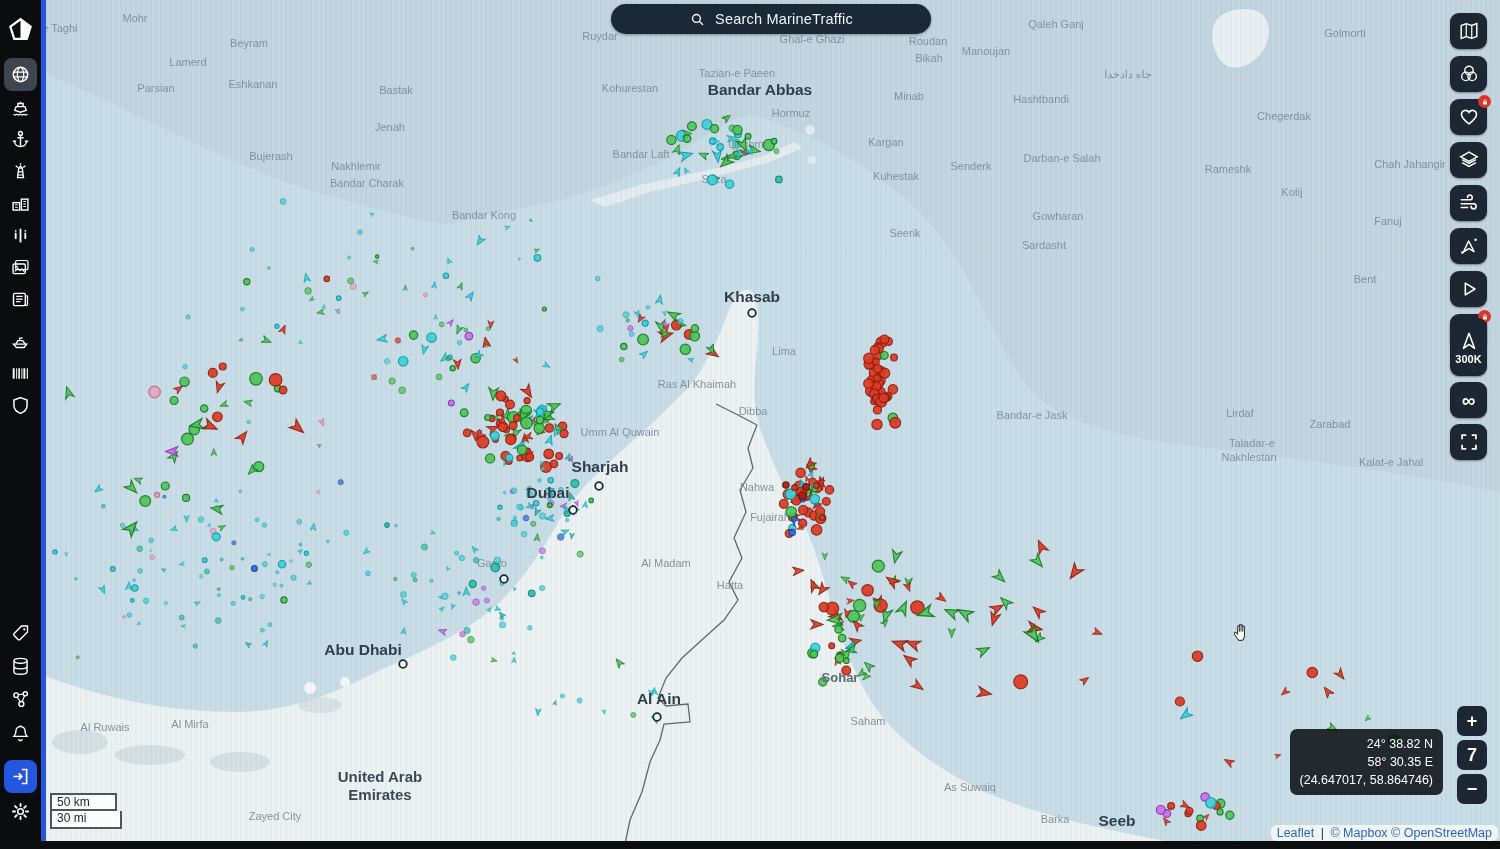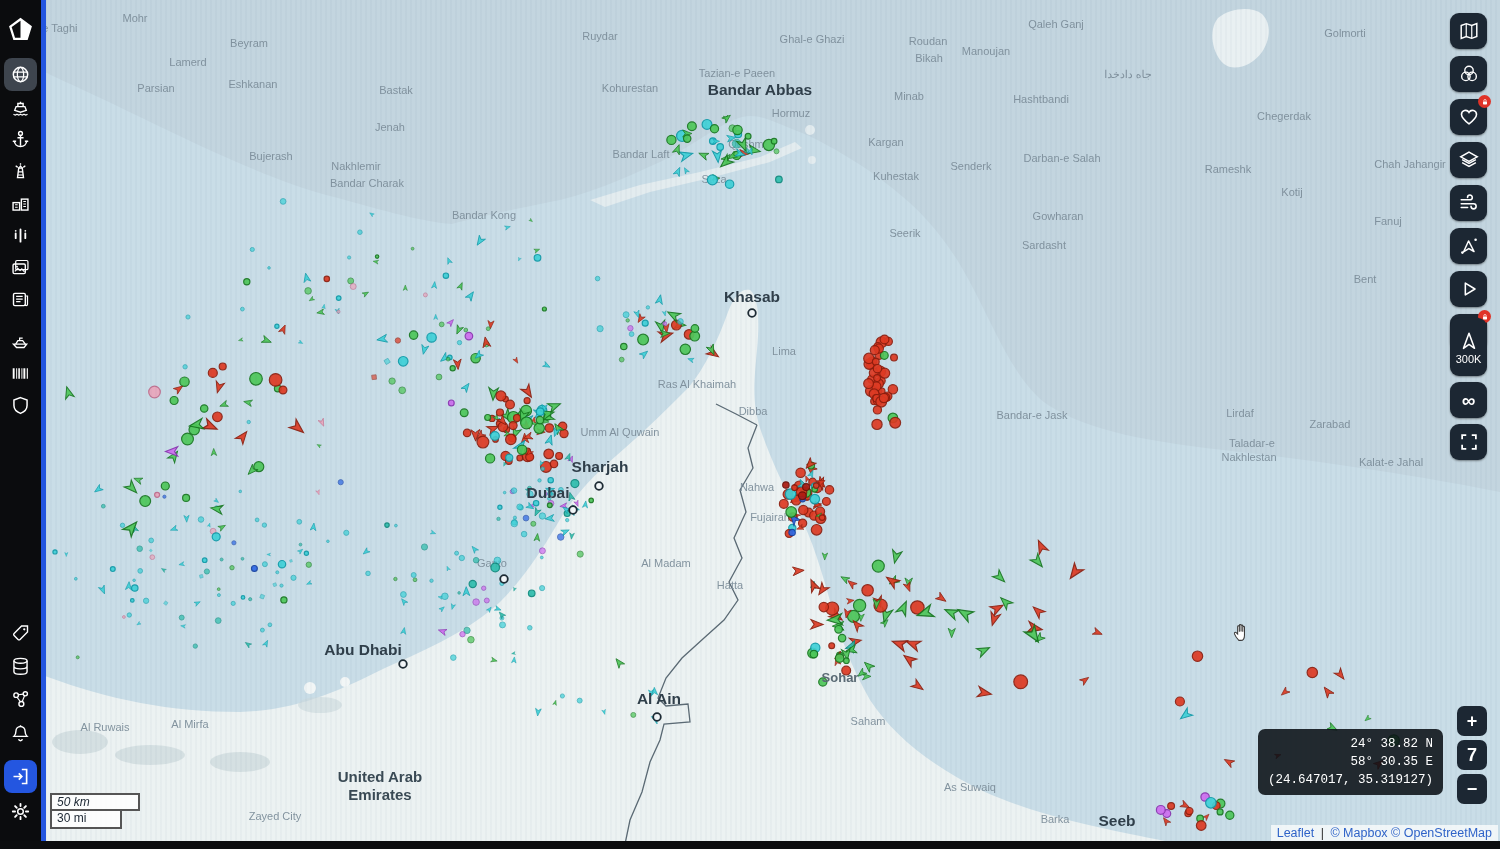--- a/index.html
+++ b/index.html
@@ -31,39 +31,39 @@
   #search{position:absolute;left:611px;top:4px;width:320px;height:30px;background:#1b2836;border-radius:16px;
           display:flex;align-items:center;justify-content:center;gap:9px;z-index:45;cursor:text;box-shadow:0 1px 3px rgba(0,0,0,.35);}
   #search svg{width:17px;height:17px;}
   #search span{color:#eef3f7;font-size:14.5px;letter-spacing:.2px;}
   
   .rt-btn{position:absolute;right:13px;width:37px;height:36px;background:#1c2733;border-radius:9px;
           display:flex;flex-direction:column;align-items:center;justify-content:center;z-index:45;cursor:pointer;
           box-shadow:0 1px 2px rgba(0,0,0,.4);}
   .rt-btn svg{width:22px;height:22px;}
   .rt-btn .glyph{color:#fff;font-size:19px;font-weight:bold;line-height:1;}
-  .rt-btn .count{color:#fff;font-size:11px;font-weight:normal;margin-top:1px;}
+  .rt-btn .count{color:#fff;font-size:11px;font-weight:bold;margin-top:1px;}
   .lock-badge{position:absolute;right:-4px;top:-4px;width:13px;height:13px;border-radius:50%;background:#e03227;
               display:flex;align-items:center;justify-content:center;}
   .lock-badge svg{width:8px;height:8px;}
   
   .zm-btn{position:absolute;right:13px;width:30px;height:30px;background:#1c2733;border-radius:7px;color:#fff;
           display:flex;align-items:center;justify-content:center;font-size:18px;font-weight:bold;z-index:45;cursor:pointer;}
   
   #coords{position:absolute;right:57px;top:729px;background:rgba(10,16,22,.88);border-radius:7px;color:#fff;
-          padding:6px 10px;text-align:right;font-size:12.5px;line-height:1.45;z-index:45;font-family:Liberation Mono, monospace;}
+          padding:6px 10px;text-align:right;font-size:12.5px;line-height:1.45;z-index:45;}
   
   #scale{position:absolute;left:50px;bottom:20px;z-index:45;font-size:12px;color:#1c2733;}
   .scale-line{background:rgba(255,255,255,.82);border:2px solid #555;box-sizing:border-box;
               padding:0 5px;height:18px;line-height:14px;white-space:nowrap;}
   .scale-line.mi{border-top:none;width:72px;}
-  .scale-line.km{width:90px;font-style:italic;}
+  .scale-line.km{width:67px;}
   
   #attrib{position:absolute;right:2px;bottom:8px;background:rgba(255,255,255,.72);padding:1px 6px;
-          font-size:12.5px;z-index:45;white-space:nowrap;}
+          font-size:12.5px;z-index:45;white-space:nowrap;border-radius:6px;}
   #attrib .lnk{color:#2f63c8;cursor:pointer;}
   #attrib .sep{color:#333;margin:0 3px;}
   
   #hand{position:absolute;left:1232px;top:622px;z-index:44;pointer-events:none;}
 </style>
 </head>
 <body>
 
 <div id="stage">
 
@@ -986,20 +986,27 @@
       </div>
       <div class="sb-item " style="top: 794px;">
         <svg viewBox="0 0 24 24">
           <circle cx="12" cy="12" r="3.2" fill="none" stroke="#fff" stroke-width="1.7"></circle>
           <path d="M12 3.2 v2.6 M12 18.2 v2.6 M3.2 12 h2.6 M18.2 12 h2.6 M5.8 5.8 l1.9 1.9 M16.3 16.3 l1.9 1.9 M18.2 5.8 l-1.9 1.9 M7.7 16.3 l-1.9 1.9" stroke="#fff" stroke-width="2.1" stroke-linecap="round"></path>
         </svg>
       </div>
     </div>
   <div id="sidebar-divider"></div>
 
+  <div id="search">
+    <svg viewBox="0 0 24 24">
+      <circle cx="10.5" cy="10.5" r="5.5" fill="none" stroke="#fff" stroke-width="1.9"></circle>
+      <path d="M14.8 14.8 L19.2 19.2" stroke="#fff" stroke-width="1.9" stroke-linecap="round"></path>
+    </svg>
+    <span>Search MarineTraffic</span>
+  </div>
 
   <div id="right-toolbar">
       <div class="rt-btn" style="top: 13px;">
         <svg viewBox="0 0 24 24">
           <path d="M3.5 6 L9 4 l6 2 5.5 -2 v14 L15 20 l-6 -2 -5.5 2 Z" fill="none" stroke="#fff" stroke-width="1.6"></path>
           <path d="M9 4 v14 M15 6 v14" stroke="#fff" stroke-width="1.3"></path>
         </svg>
       </div>
       <div class="rt-btn" style="top: 56px;">
         <svg viewBox="0 0 24 24">
@@ -1069,21 +1076,21 @@
         </svg>
       </div>
       <div class="zm-btn" style="top: 706px;">+</div>
       <div class="zm-btn" style="top: 740px;">7</div>
       <div class="zm-btn" style="top: 774px;">−</div>
     </div>
 
   <div id="coords">
     <div>24° 38.82 N</div>
     <div>58° 30.35 E</div>
-    <div>(24.647017, 35.319127)</div>
+    <div>(24.647017, 58.864746)</div>
   </div>
 
   <div id="scale">
     <div class="scale-line km">50 km</div>
     <div class="scale-line mi">30 mi</div>
   </div>
 
   <div id="attrib">
     <span class="lnk">Leaflet</span>
     <span class="sep">|</span>

